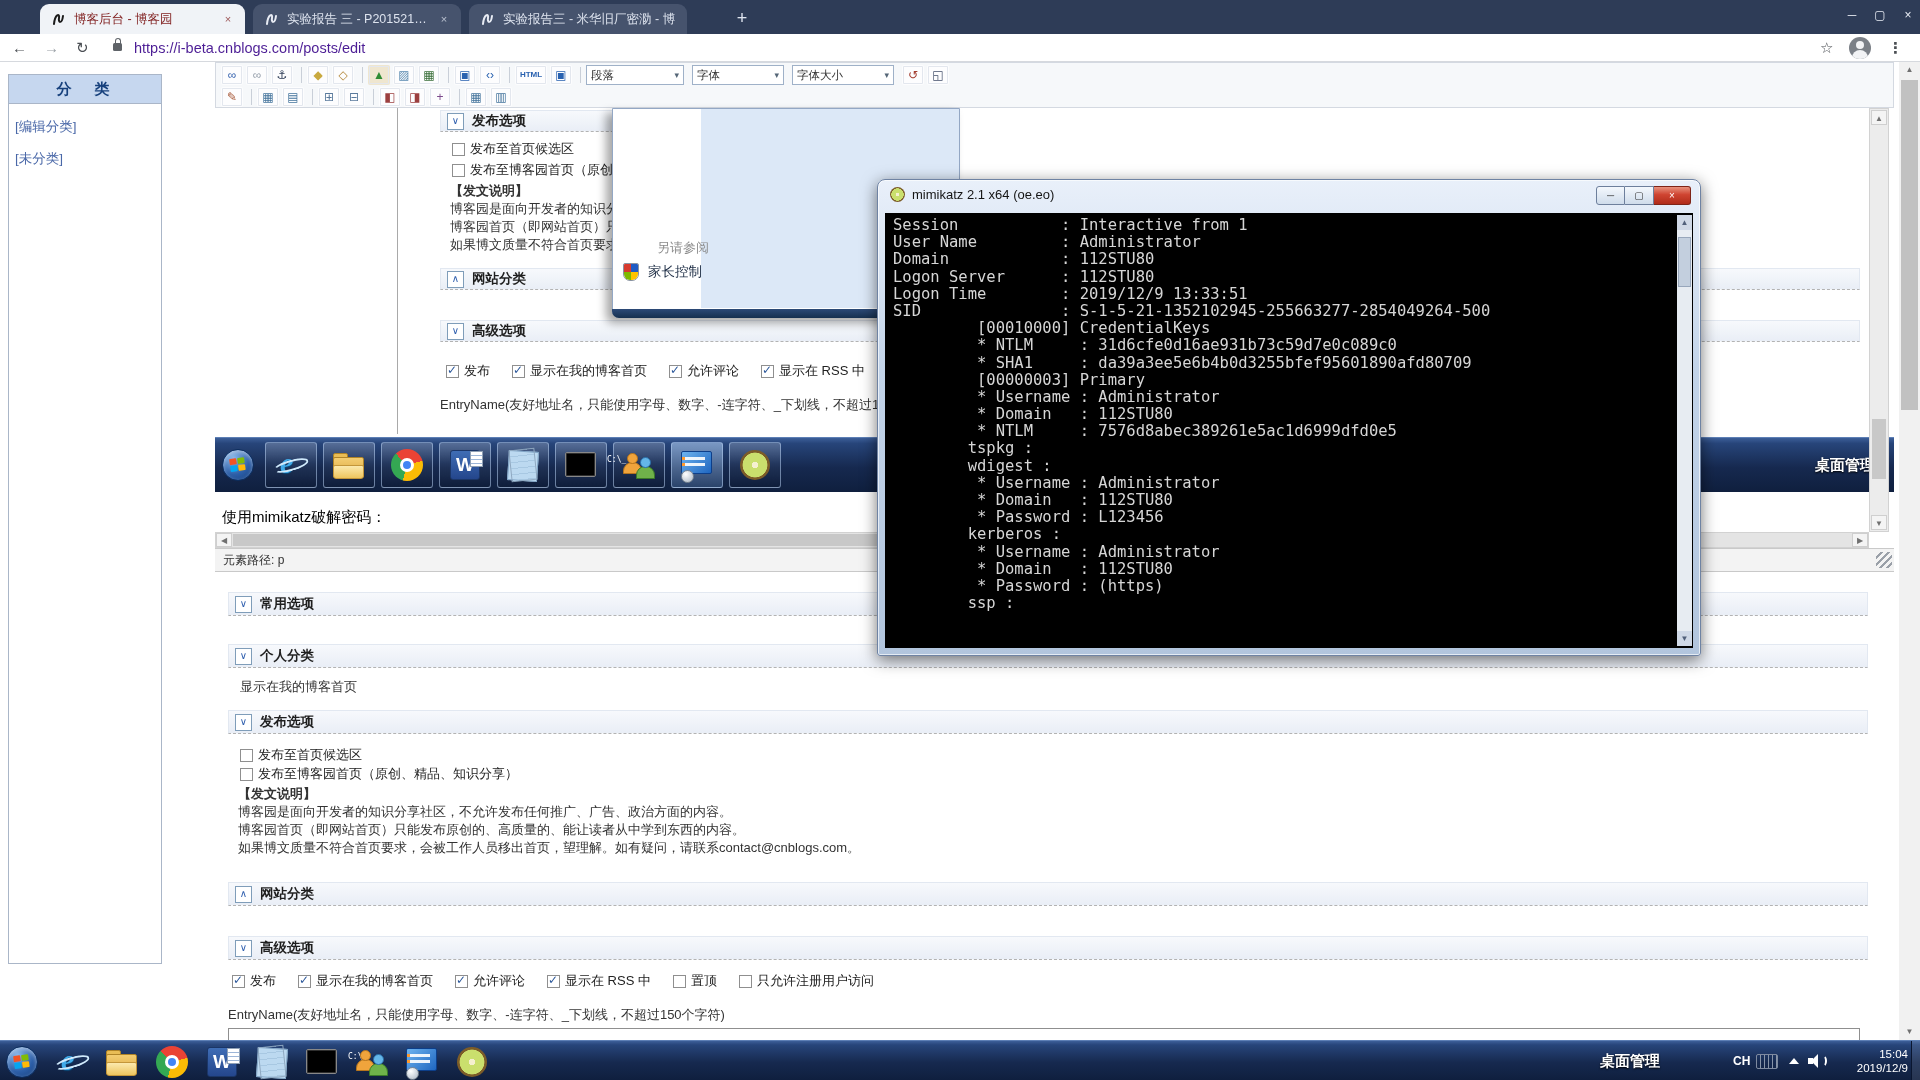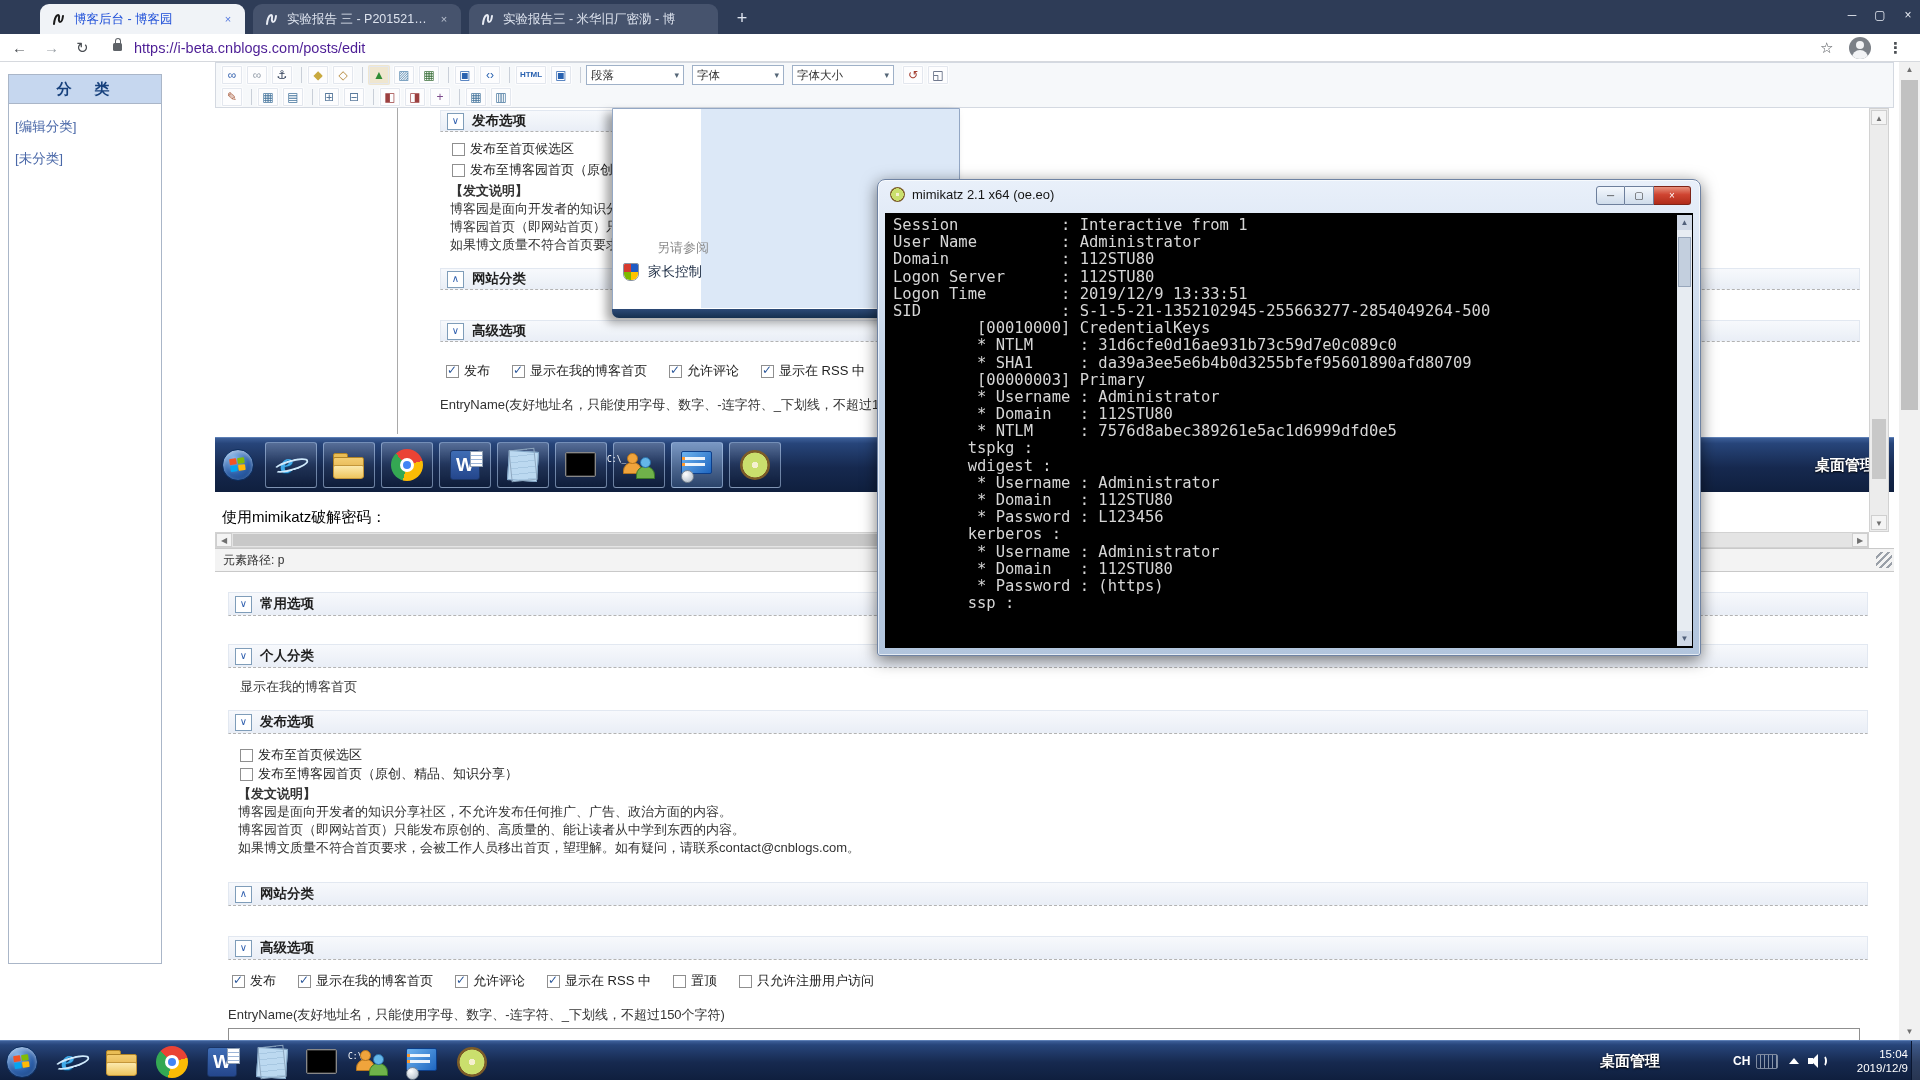--- a/index.html
+++ b/index.html
@@ -4,21 +4,21 @@
 <style>
   html,body{margin:0;padding:0;background:#555;}
   .stage{position:relative;width:1920px;height:1080px;overflow:hidden;background:#fff;
          font-family:"Liberation Sans","DejaVu Sans",sans-serif;color:#222;}
   .abs{position:absolute;}
 
   
   .tabbar{position:absolute;left:0;top:0;width:1920px;height:34px;background:#2e3c57;}
   .tab{position:absolute;top:4px;height:30px;border-radius:9px 9px 0 0;display:flex;align-items:center;
        padding:0 10px;font-size:12.5px;box-sizing:border-box;white-space:nowrap;overflow:hidden;}
-  .tab.active{background:#f0f3f7;color:#1d4ed8;}
+  .tab.active{background:#f0f3f7;color:#7f1d1d;}
   .tab.inactive{background:#46536d;color:#dde3ee;}
   .tab .fav{flex:0 0 16px;margin-right:8px;}
   .tab .ttl{flex:1;overflow:hidden;text-overflow:ellipsis;}
   .tab .tclose{flex:0 0 14px;margin-left:8px;font-size:11px;text-align:center;opacity:.75;}
   .newtab{position:absolute;left:730px;top:6px;width:24px;height:24px;color:#dfe5f0;font-size:18px;
           text-align:center;line-height:24px;}
   .wbtn{position:absolute;top:0;width:28px;height:30px;color:#e9edf5;font-size:12px;text-align:center;line-height:30px;}
 
   .navbar{position:absolute;left:0;top:34px;width:1920px;height:28px;background:#fff;border-bottom:1px solid #d6d9de;box-sizing:border-box;}
   .navico{position:absolute;top:0;height:28px;line-height:28px;font-size:15px;color:#4a4e53;}
@@ -189,21 +189,21 @@
       <span class="ttl">博客后台 - 博客园</span>
       <span class="tclose">×</span>
     </div>
     <div class="tab inactive" style="left:253px;width:208px;">
       <svg class="fav" width="16" height="16" viewBox="0 0 16 16">
           <path d="M4 13 C5 3, 10 2, 9 7 C8 12, 12 13, 13 5" fill="none" stroke="#e8ecf4" stroke-width="2" stroke-linecap="round"></path>
         </svg>
       <span class="ttl">实验报告 三 - P201521440022</span>
       <span class="tclose">×</span>
     </div>
-    <div class="tab inactive" style="left:469px;width:249px;">
+    <div class="tab inactive" style="left:469px;width:218px;">
       <svg class="fav" width="16" height="16" viewBox="0 0 16 16">
           <path d="M4 13 C5 3, 10 2, 9 7 C8 12, 12 13, 13 5" fill="none" stroke="#e8ecf4" stroke-width="2" stroke-linecap="round"></path>
         </svg>
       <span class="ttl">实验报告三 - 米华旧厂密泐 - 博</span>
     </div>
     <div class="newtab">+</div>
     <div class="wbtn" style="left:1838px;">─</div>
     <div class="wbtn" style="left:1866px;">▢</div>
     <div class="wbtn" style="left:1894px;">×</div>
   </div>

